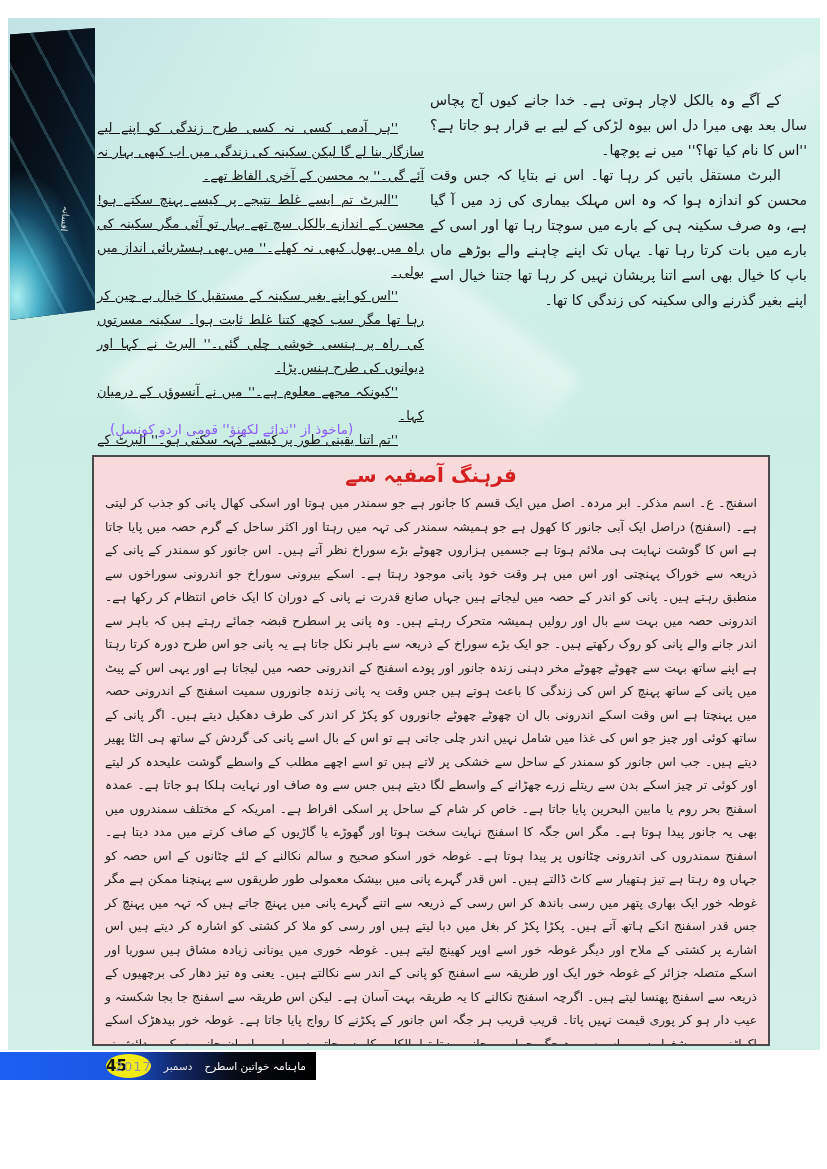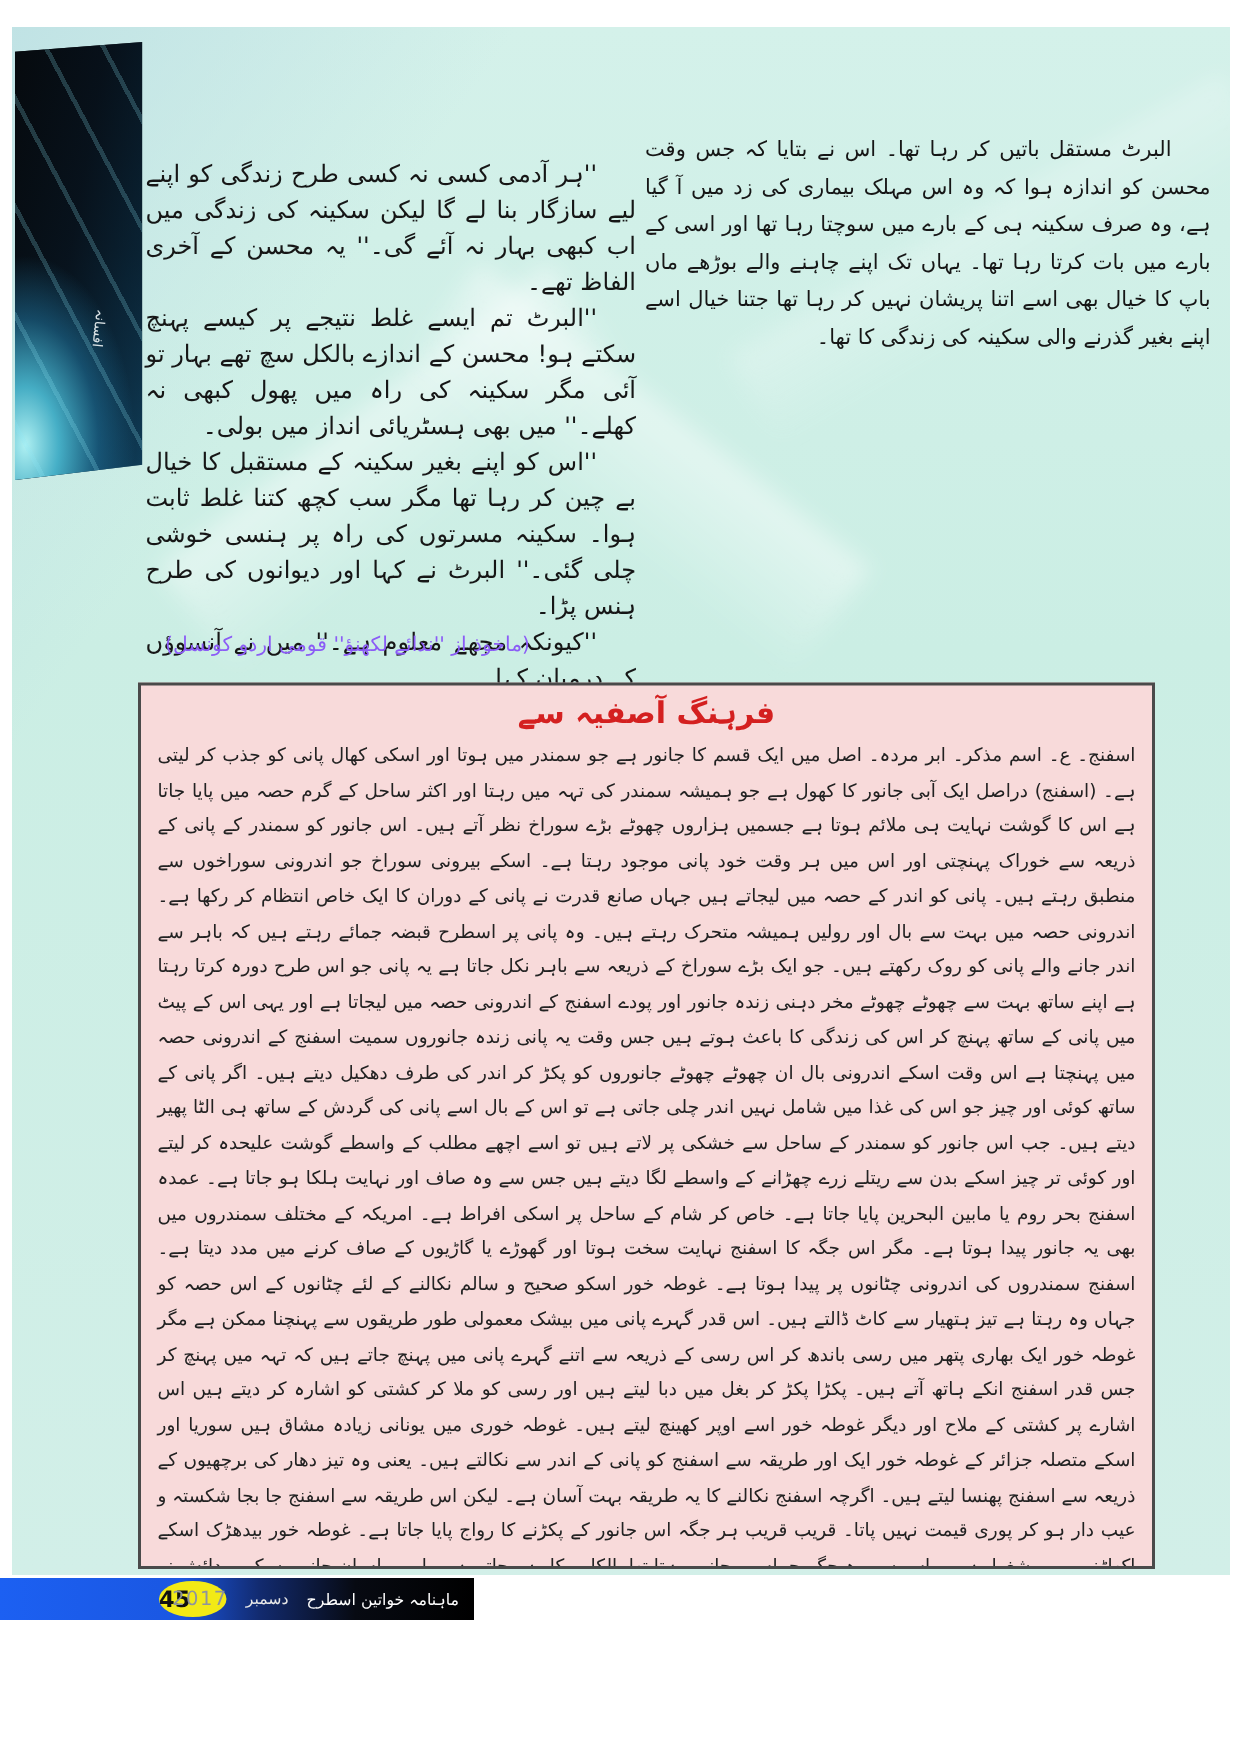--- a/index.html
+++ b/index.html
@@ -37,21 +37,21 @@
     writing-mode:vertical-rl; color:#f2f7f8; font-size:9px; letter-spacing:1px;
     opacity:.9; transform:rotate(6deg);
   }
 
   .col {
     position:absolute; direction:rtl; text-align:justify;
     color:#161616;
   }
   .col p { text-indent:26px; }
   .col-right { left:430px; top:88px;  width:377px; font-size:14px;   line-height:25px; }
-  .col-left  { left:97px;  top:104px; width:327px; font-size:16px; line-height:24px; }
+  .col-left  { left:97px;  top:116px; width:327px; font-size:13px; line-height:24px;text-decoration:underline; }
   .attribution {
     position:absolute; left:110px; top:421px; width:260px;
     direction:rtl; text-align:left; font-size:13.5px; color:#8b5cf6;
   }
 
   .gloss {
     position:absolute; left:92px; top:455px; width:678px; height:591px;
     background:#f8dada; border:2px solid #4a4a4a;
     padding:4px 11px 6px; overflow:hidden;
   }
@@ -89,20 +89,21 @@
   <div class="wm wm1"></div>
   <div class="wm wm2"></div>
   <div class="wm wm3"></div>
 </div>
 
 <div class="spine">
   <div class="spine-text">افسانہ</div>
 </div>
 
 <div class="col col-right">
+  <p>کے آگے وہ بالکل لاچار ہوتی ہے۔ خدا جانے کیوں آج پچاس سال بعد بھی میرا دل اس بیوہ لڑکی کے لیے بے قرار ہو جاتا ہے؟ ''اس کا نام کیا تھا؟'' میں نے پوچھا۔</p>
   <p>البرٹ مستقل باتیں کر رہا تھا۔ اس نے بتایا کہ جس وقت محسن کو اندازہ ہوا کہ وہ اس مہلک بیماری کی زد میں آ گیا ہے، وہ صرف سکینہ ہی کے بارے میں سوچتا رہا تھا اور اسی کے بارے میں بات کرتا رہا تھا۔ یہاں تک اپنے چاہنے والے بوڑھے ماں باپ کا خیال بھی اسے اتنا پریشان نہیں کر رہا تھا جتنا خیال اسے اپنے بغیر گذرنے والی سکینہ کی زندگی کا تھا۔</p>
 </div>
 
 <div class="col col-left">
   <p>''ہر آدمی کسی نہ کسی طرح زندگی کو اپنے لیے سازگار بنا لے گا لیکن سکینہ کی زندگی میں اب کبھی بہار نہ آئے گی۔'' یہ محسن کے آخری الفاظ تھے۔</p>
   <p>''البرٹ تم ایسے غلط نتیجے پر کیسے پہنچ سکتے ہو! محسن کے اندازے بالکل سچ تھے بہار تو آئی مگر سکینہ کی راہ میں پھول کبھی نہ کھلے۔'' میں بھی ہسٹریائی انداز میں بولی۔</p>
   <p>''اس کو اپنے بغیر سکینہ کے مستقبل کا خیال بے چین کر رہا تھا مگر سب کچھ کتنا غلط ثابت ہوا۔ سکینہ مسرتوں کی راہ پر ہنسی خوشی چلی گئی۔'' البرٹ نے کہا اور دیوانوں کی طرح ہنس پڑا۔</p>
   <p>''کیونکہ مجھے معلوم ہے۔'' میں نے آنسوؤں کے درمیان کہا۔</p>
   <p>''تم اتنا یقینی طور پر کیسے کہہ سکتی ہو۔'' البرٹ کے لہجے میں جھنجھلاہٹ بجا تھی۔</p>
 </div>

